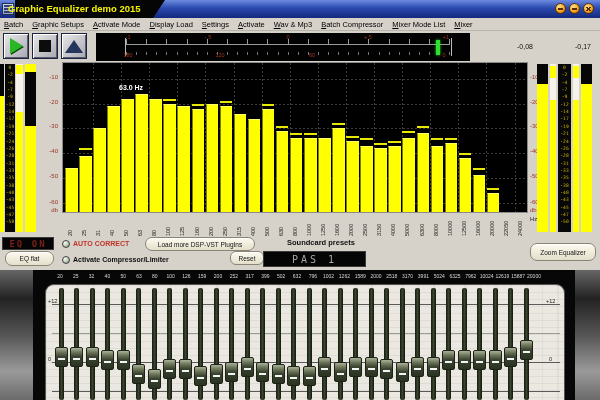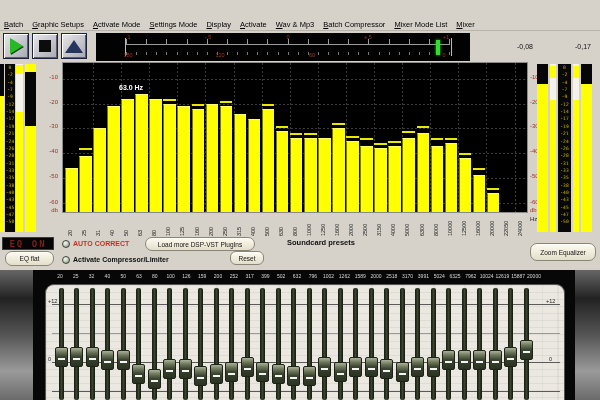--- a/index.html
+++ b/index.html
@@ -110,27 +110,41 @@
   .sl-track { position:absolute; top:3px; width:5px; height:112px; background:linear-gradient(90deg,#161a10,#3a4430 50%,#12160c); border-radius:2px; }
   .sl-handle { position:absolute; width:13px; height:20px; border-radius:2px; border:1px solid #1c2216;
     background:linear-gradient(180deg,#aab29a 0%,#717a5e 22%,#3b4430 48%,#2a3222 100%); cursor:pointer; }
   .sl-handle::after { content:""; position:absolute; left:2px; top:10px; width:7px; height:2px; background:#f4f4f4; }
 </style>
 </head>
 <body>
 
 <div id="app">
 
+  <div class="titlebar">
+    <div class="win-icon">
+        <span></span>
+        <span></span>
+        <span></span>
+      </div>
+    <div class="title-strip"></div>
+    <div class="title-text">Graphic Equalizer demo 2015</div>
+    <div class="win-btns">
+      <div class="win-btn"></div>
+      <div class="win-btn"></div>
+      <div class="win-btn close"></div>
+    </div>
+  </div>
 
   <div class="menubar" id="menubar">
       <div class="menu-item">Batch</div>
       <div class="menu-item">Graphic Setups</div>
       <div class="menu-item">Activate Mode</div>
-      <div class="menu-item">Settings Mode</div>
-      <div class="menu-item">Display</div>
+      <div class="menu-item">Display Load</div>
+      <div class="menu-item">Settings</div>
       <div class="menu-item">Activate</div>
       <div class="menu-item">Wav &amp; Mp3</div>
       <div class="menu-item">Batch Compressor</div>
       <div class="menu-item">Mixer Mode List</div>
       <div class="menu-item">Mixer</div>
     </div>
 
   <div class="toolbar">
     <div class="t-btn" style="left:3px;">
       <div class="glyph-play"></div>
@@ -379,20 +393,21 @@
 
   <div class="lcd lcd-eqon">EQ ON</div>
   <button class="beige-btn btn-eqflat">EQ flat</button>
   <div class="led" style="left:62px; top:240px;"></div>
   <div class="lbl-auto">AUTO CORRECT</div>
   <div class="led" style="left:62px; top:256px;"></div>
   <div class="lbl-comp">Activate Compressor/Limiter</div>
   <button class="beige-btn btn-plugins">Load more DSP-VST PlugIns</button>
   <button class="beige-btn btn-reset">Reset</button>
   <div class="lbl-presets">Soundcard presets</div>
+  <div class="lcd lcd-preset">PAS 1</div>
   <button class="beige-btn btn-zoom">Zoom Equalizer</button>
 
   <div class="side-grad" style="left:0; width:33px;"></div>
   <div class="side-grad" style="left:575px; width:25px;"></div>
   <div class="bottom-black" id="sliderbank">
     <div class="inner-panel" id="innerpanel">
         <div class="ip-line" style="top: 19px;"></div>
         <div class="ip-line faint" style="top: 48px;"></div>
         <div class="ip-line" style="top: 77px;"></div>
         <div class="ip-line" style="top: 106px;"></div>

